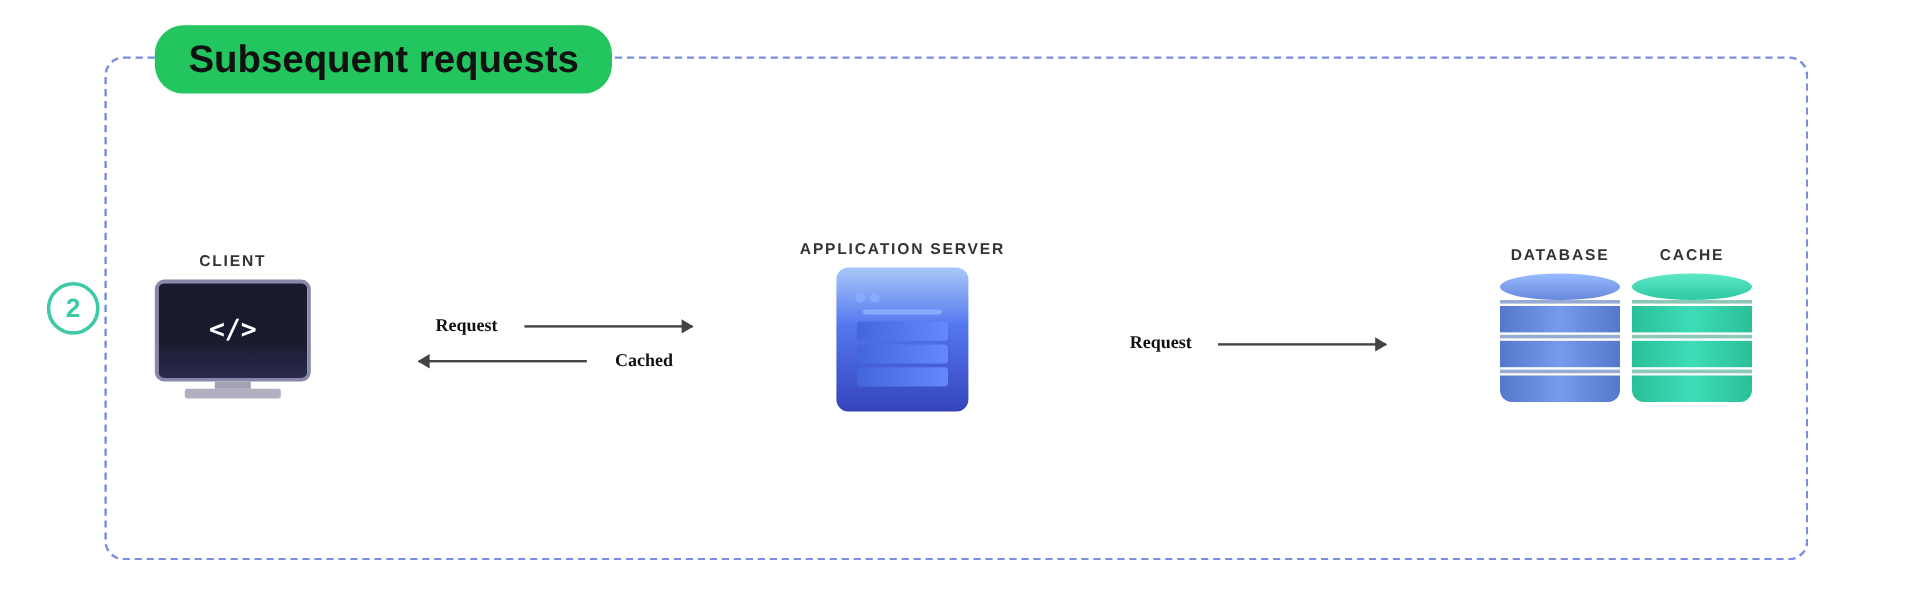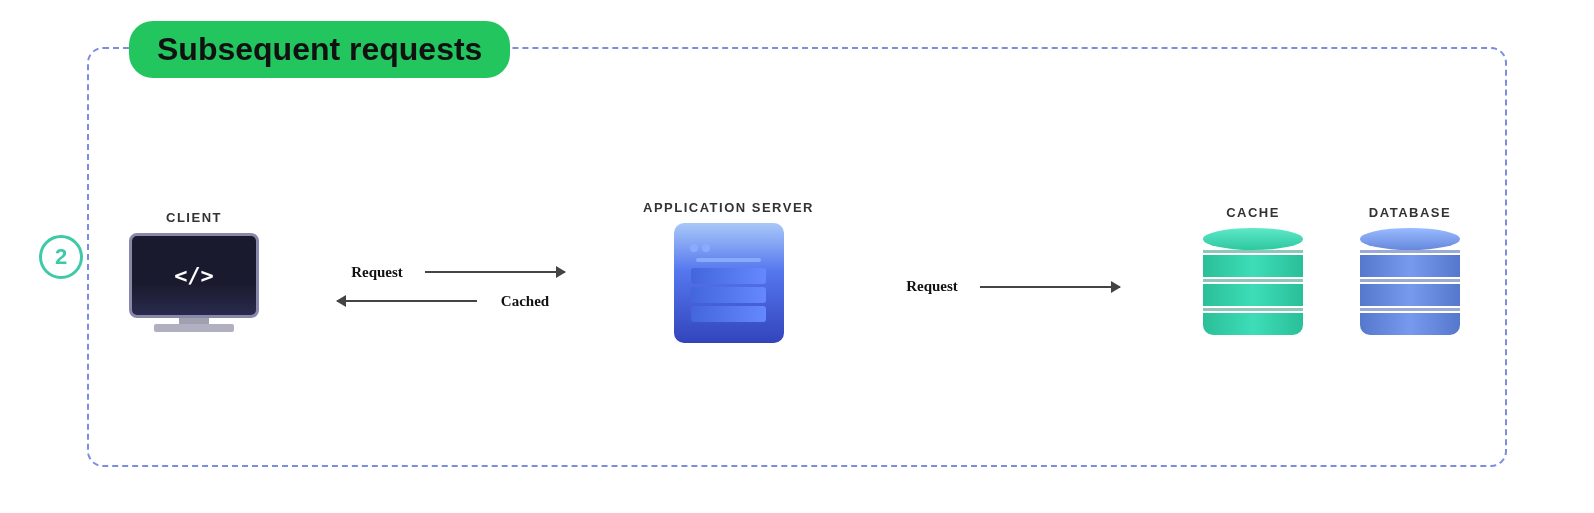--- a/index.html
+++ b/index.html
@@ -70,21 +70,20 @@
       white-space: nowrap;
     }
 
     .diagram-area {
       width: 100%;
       height: 100%;
       display: flex;
       align-items: center;
       justify-content: space-between;
       padding-top: 30px;
-      gap: 47px;
     }
 
     .component-label {
       font-size: 13px;
       font-weight: 700;
       letter-spacing: 1.5px;
       color: #333;
       text-transform: uppercase;
       margin-bottom: 8px;
     }
@@ -378,52 +377,52 @@
             <div class="server-layer"></div>
             <div class="server-layer"></div>
           </div>
         </div>
       </div>
 
       <div class="arrow-group">
         <div class="arrow-row">
           <span class="arrow-label">Request</span>
           <div class="arrow-line right"></div>
+        </div>
+      </div>
+
+      <div class="component-wrapper">
+        <div class="component-label">DATABASE</div>
+        <div class="database-icon">
+          <div class="db-cylinder">
+            <div class="blue-db-top"></div>
+            <div class="blue-db-body">
+              <div class="blue-db-divider"></div>
+              <div class="blue-db-segment"></div>
+              <div class="blue-db-divider"></div>
+              <div class="blue-db-segment"></div>
+              <div class="blue-db-divider"></div>
+              <div class="blue-db-segment"></div>
+            </div>
+          </div>
         </div>
       </div>
 
       <div class="component-wrapper">
         <div class="component-label">CACHE</div>
         <div class="cache-icon">
           <div class="db-cylinder">
             <div class="db-top"></div>
             <div class="db-body">
               <div class="db-divider"></div>
               <div class="db-segment"></div>
               <div class="db-divider"></div>
               <div class="db-segment"></div>
               <div class="db-divider"></div>
               <div class="db-segment"></div>
             </div>
           </div>
         </div>
       </div>
 
-      <div class="component-wrapper">
-        <div class="component-label">DATABASE</div>
-        <div class="database-icon">
-          <div class="db-cylinder">
-            <div class="blue-db-top"></div>
-            <div class="blue-db-body">
-              <div class="blue-db-divider"></div>
-              <div class="blue-db-segment"></div>
-              <div class="blue-db-divider"></div>
-              <div class="blue-db-segment"></div>
-              <div class="blue-db-divider"></div>
-              <div class="blue-db-segment"></div>
-            </div>
-          </div>
-        </div>
-      </div>
-
     </div>
   </div>
 </div>
 
 </body></html>

